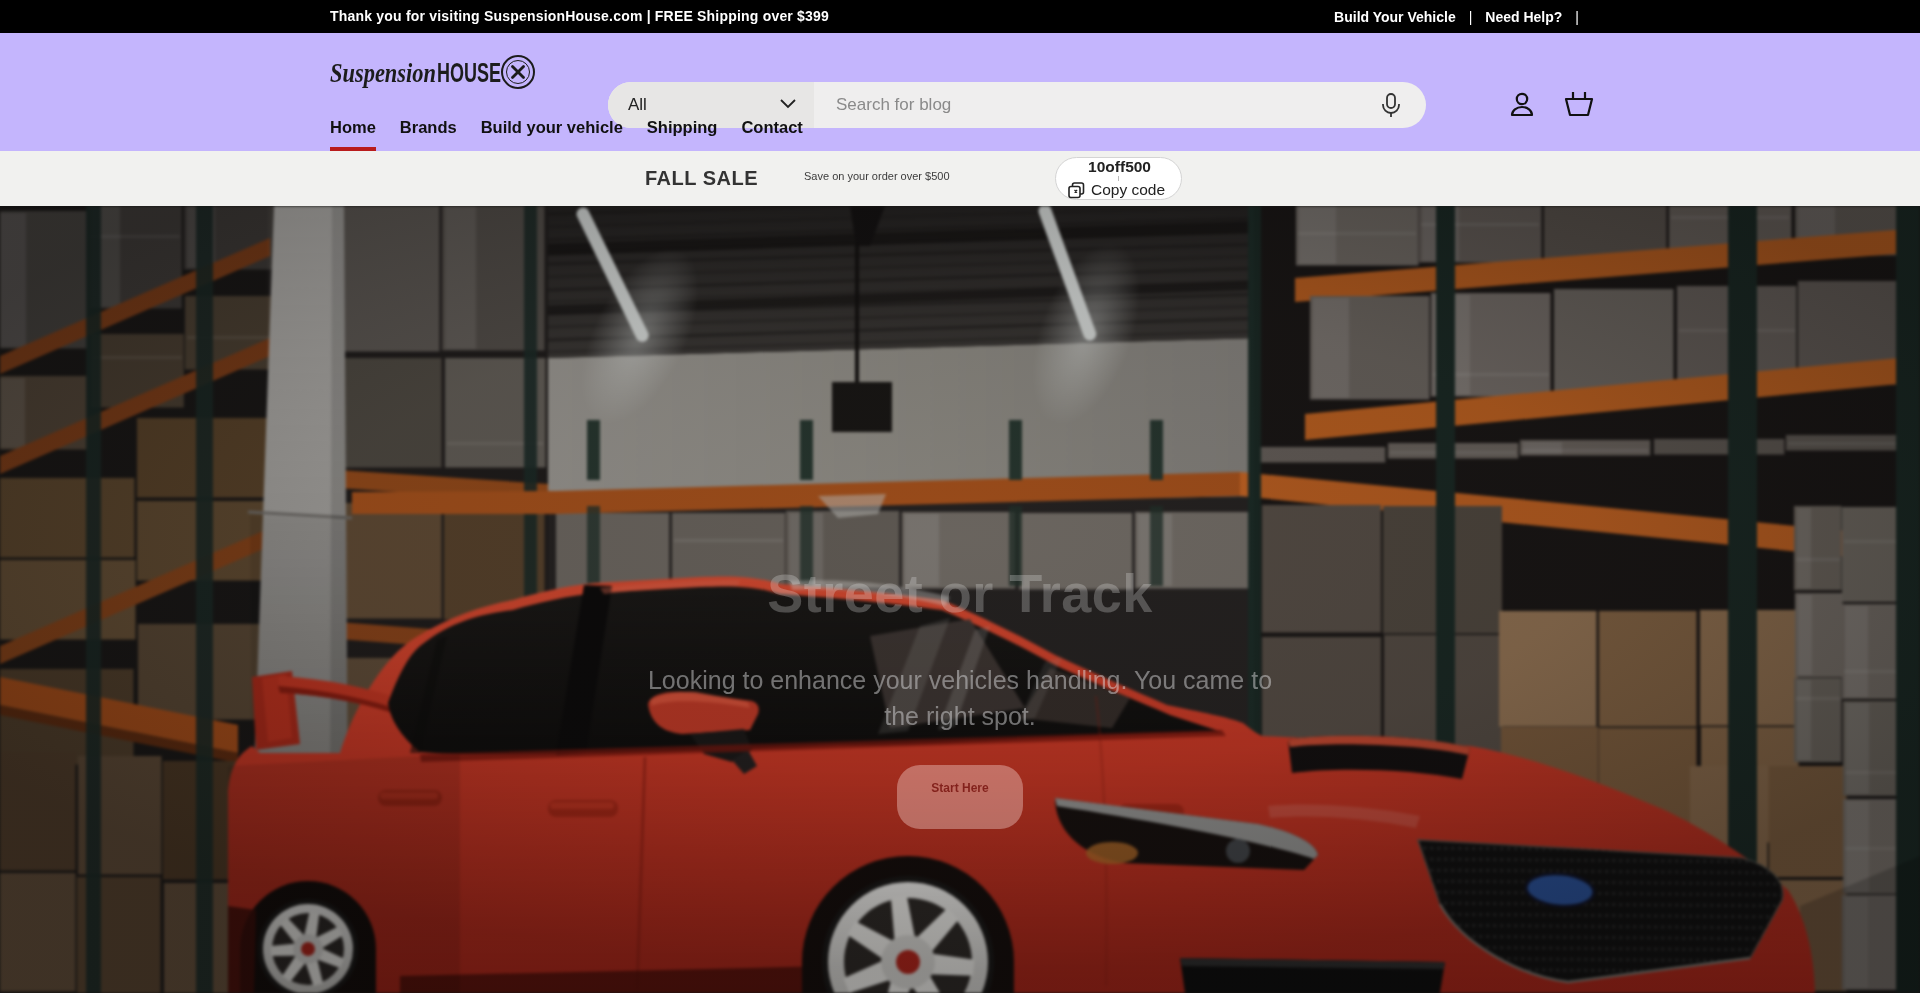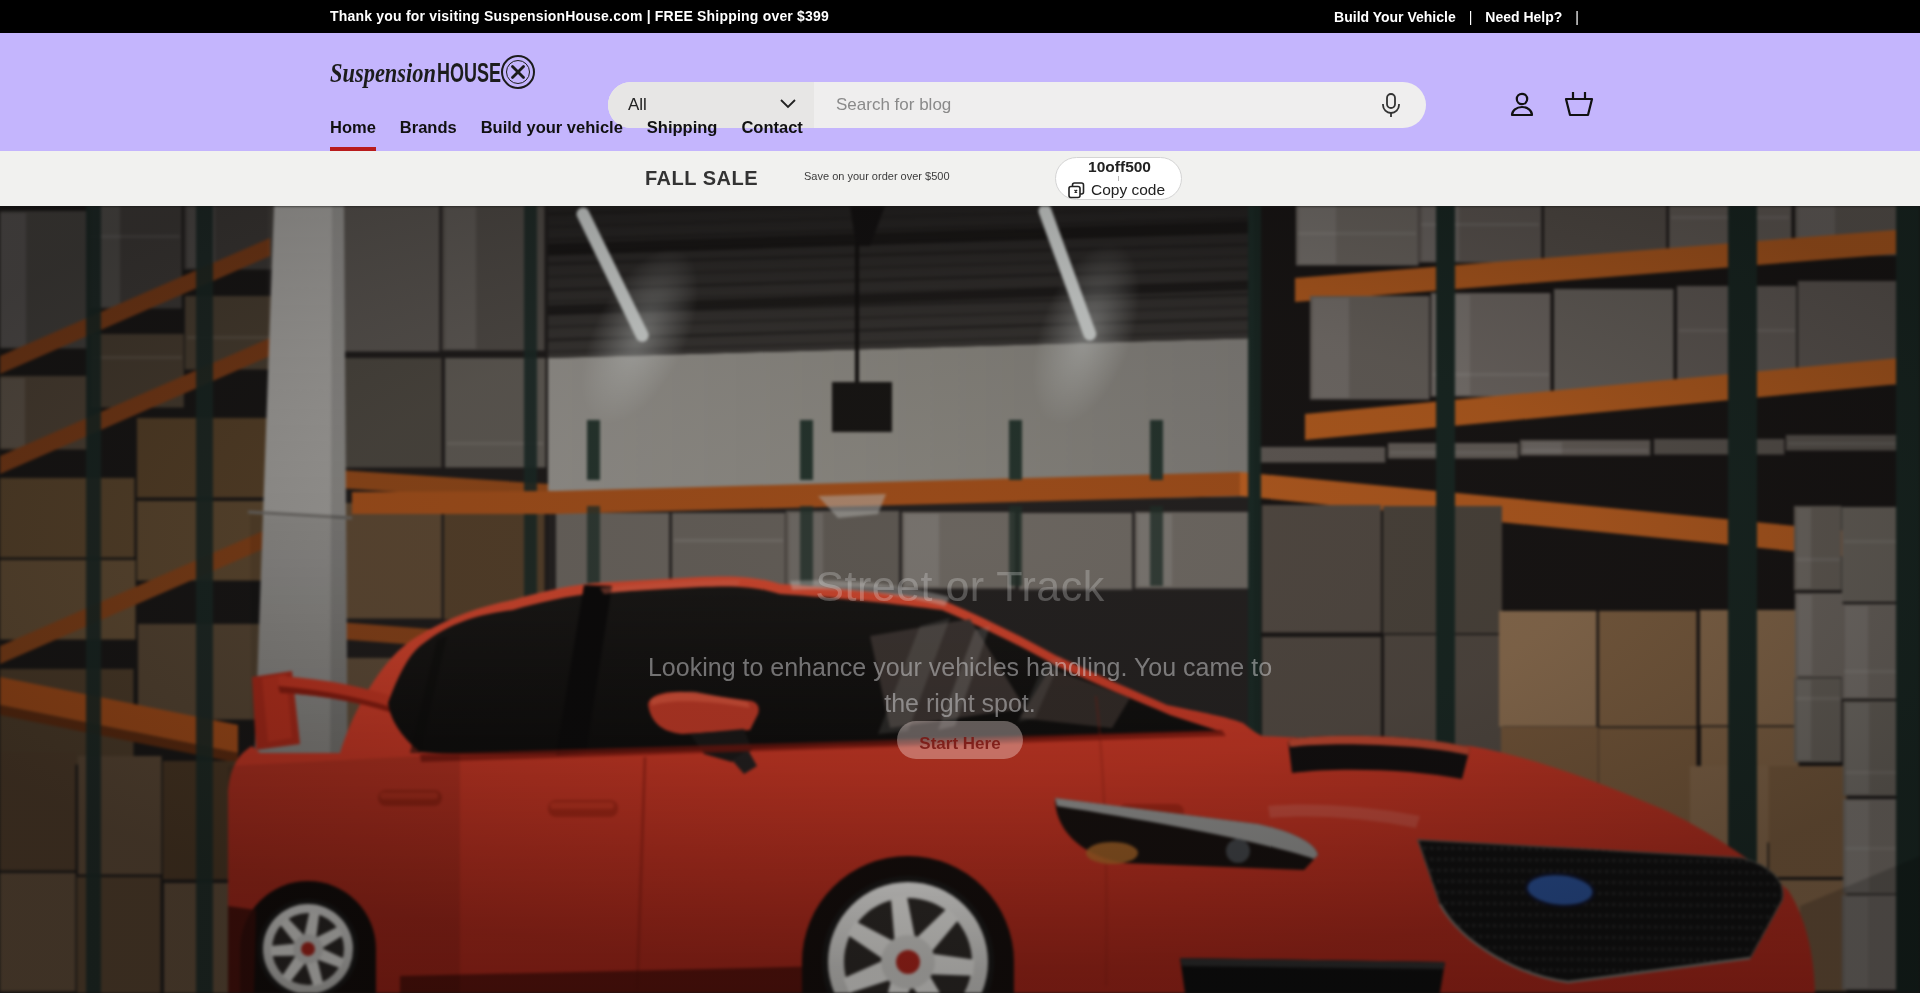--- a/index.html
+++ b/index.html
@@ -33,26 +33,26 @@
   border:1px solid #d4d4d4; border-radius:22px; display:flex; align-items:center;
   font-size:15.5px; color:#222;flex-direction:column; }
 .coupon .code { font-weight:bold; padding:0 14px 0 16px; }
 .coupon .div { width:0; border-left:1.5px dashed #bbb; height:43px; }
 .coupon .copy { padding:0 16px 0 12px; display:flex; align-items:center; gap:6px; }
 .hero { position:relative; width:1920px; height:787px; background:#1d1b1a; overflow:hidden; }
 .hero svg.bg { position:absolute; left:0; top:0; filter:blur(1.7px); }
 .hoverlay { position:absolute; left:0; top:0; width:100%; height:100%;
   background:radial-gradient(ellipse 60% 55% at 50% 42%, rgba(8,6,6,0.16) 0%, rgba(8,6,6,0.22) 55%, rgba(6,5,5,0.38) 100%); }
 .htext { position:absolute; left:0; top:0; width:100%; text-align:center; }
-.h1 { margin-top:356px; font-size:43px; font-weight:normal; color:rgba(228,228,230,0.27);
+.h1 { margin-top:356px; font-size:54px; font-weight:bold; color:rgba(228,228,230,0.27);
   letter-spacing:.5px; }
 .h2 { margin-top:38px; font-size:25px; line-height:36px; color:rgba(221,221,224,0.48); }
-.startbtn { display:inline-block; width:126px; height:38px;
+.startbtn { margin-top:31px; display:inline-block; width:126px; height:64px;
   background:rgba(255,236,232,0.35); border-radius:23px; line-height:46px;
-  font-size:17px; font-weight:bold; color:rgba(120,20,15,0.85); }
+  font-size:12px; font-weight:bold; color:rgba(120,20,15,0.85); }
 </style>
 </head>
 <body>
 <div class="topbar">
   <div class="left">Thank you for visiting SuspensionHouse.com | FREE Shipping over $399</div>
   <div class="right">
       <span>Build Your Vehicle</span>
       <span style="font-weight:400">|</span>
       <span>Need Help?</span>
       <span style="font-weight:400">|</span>

